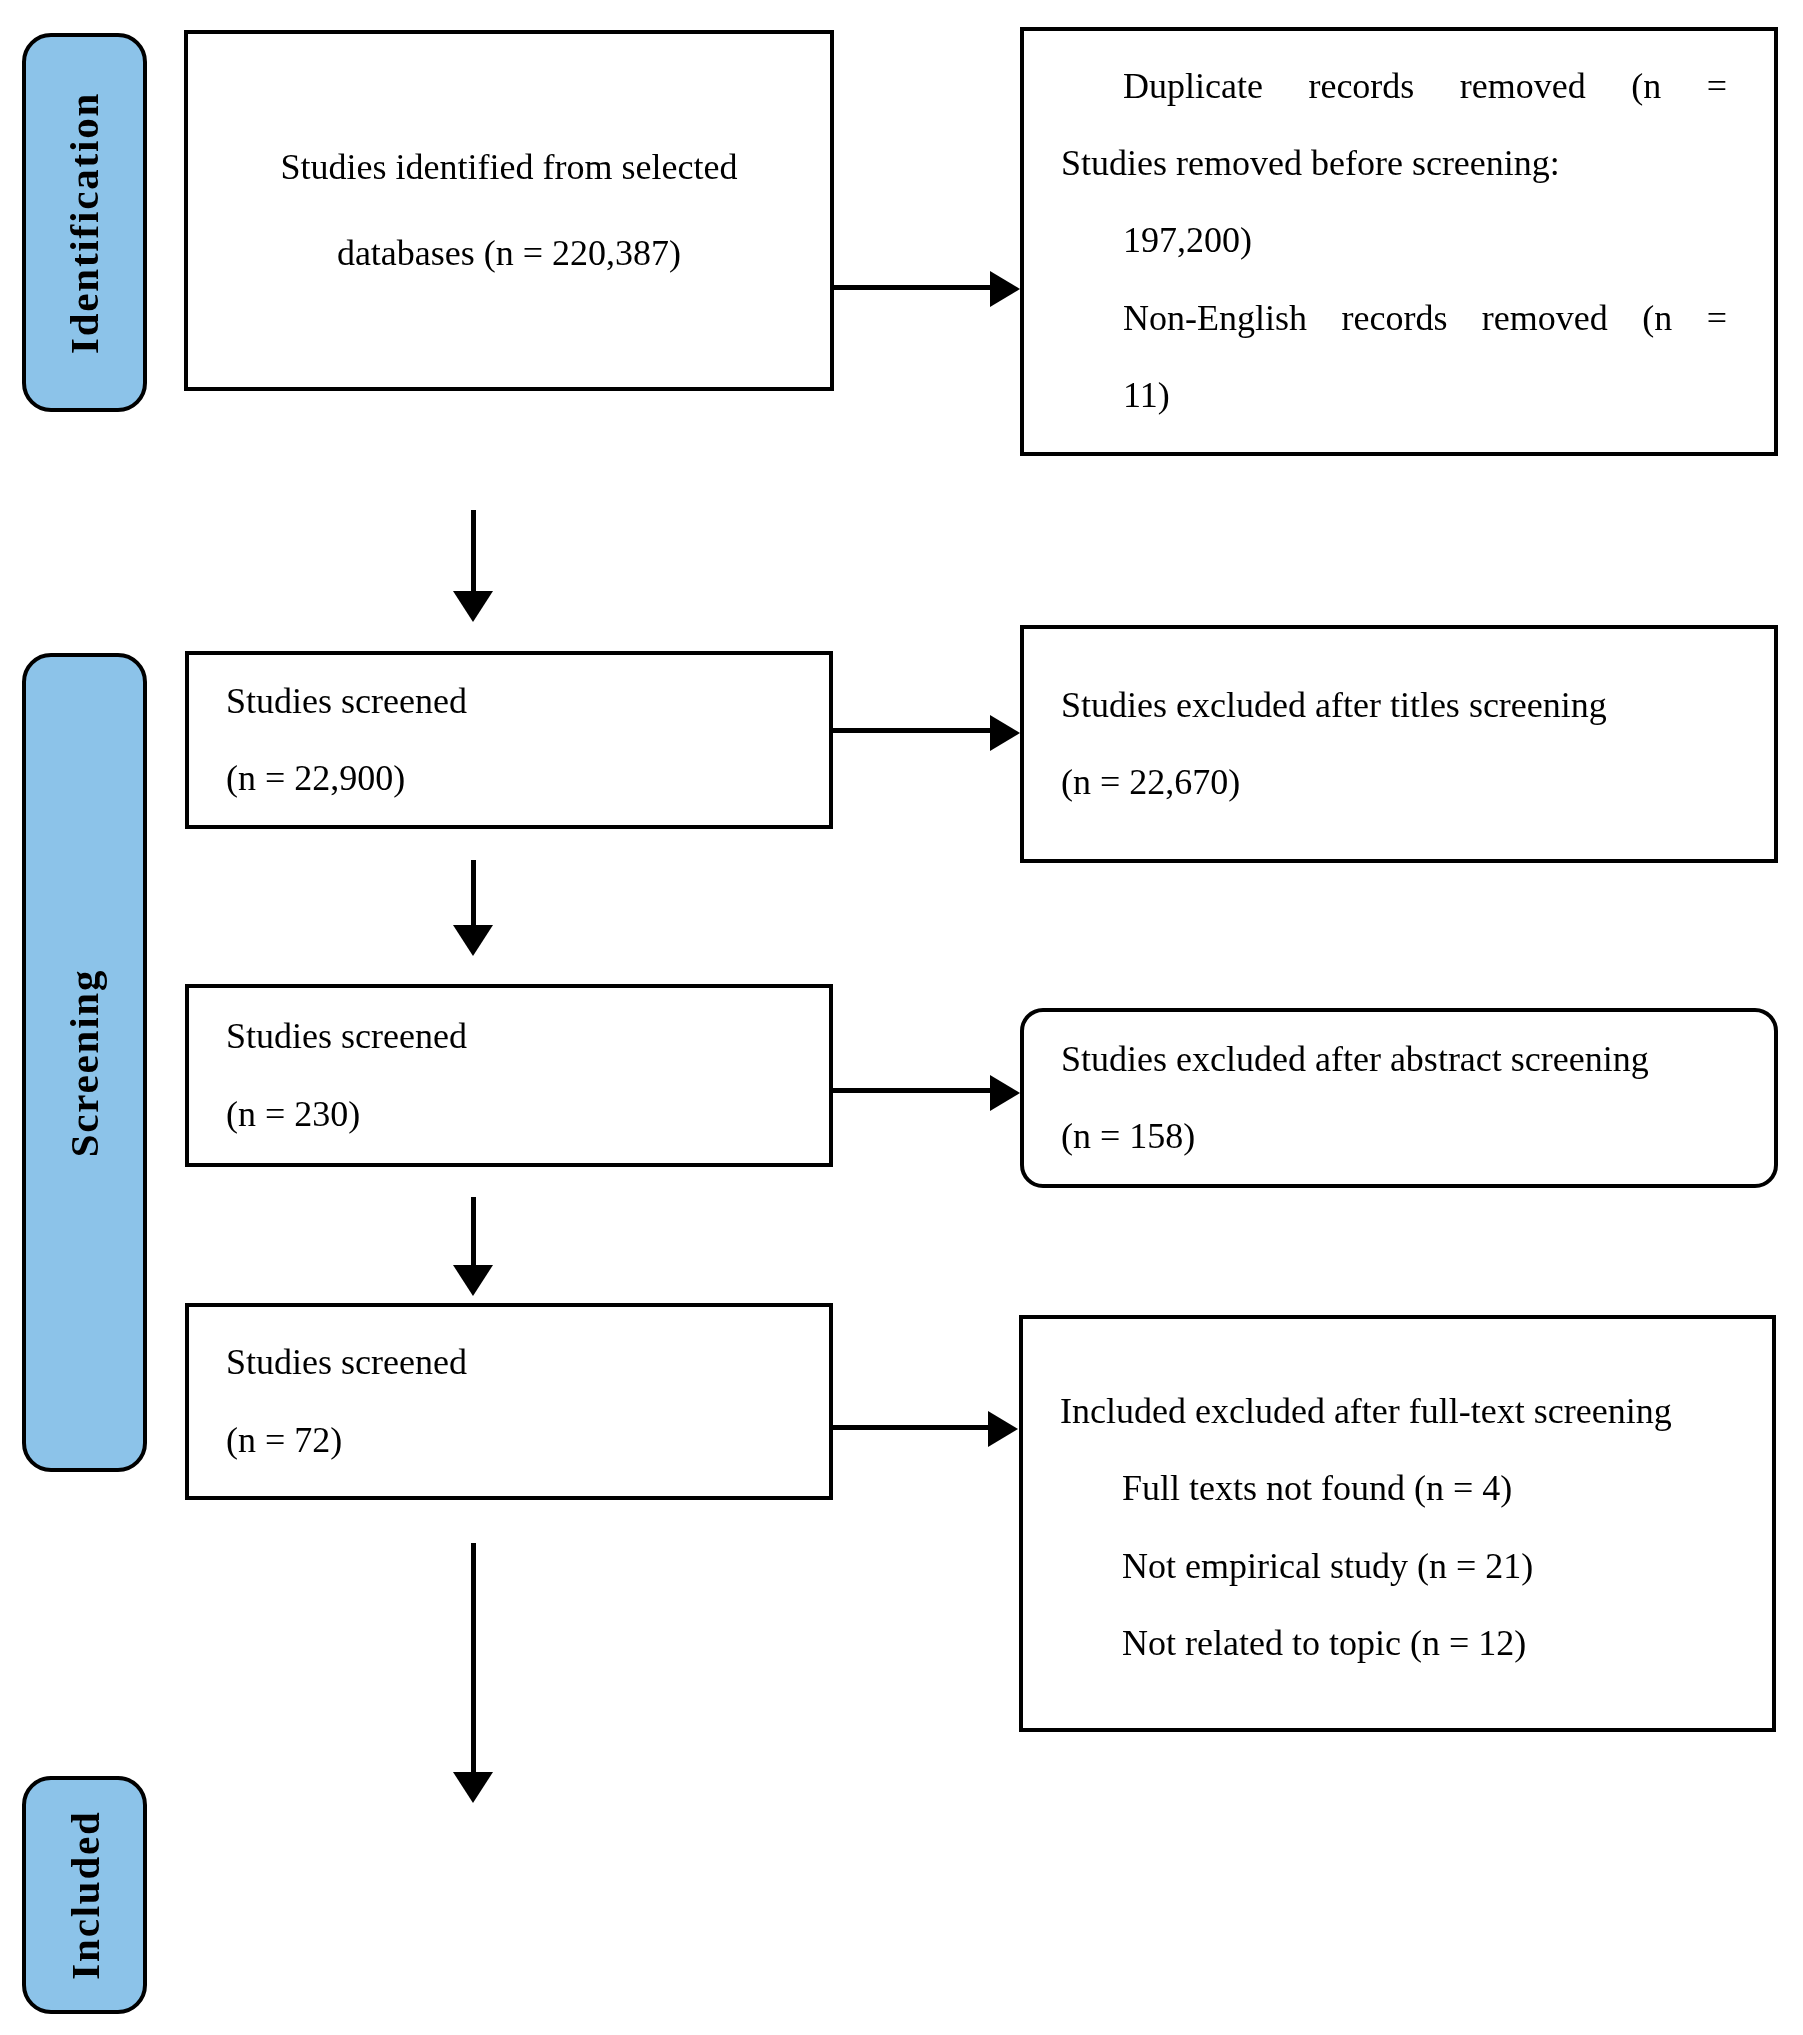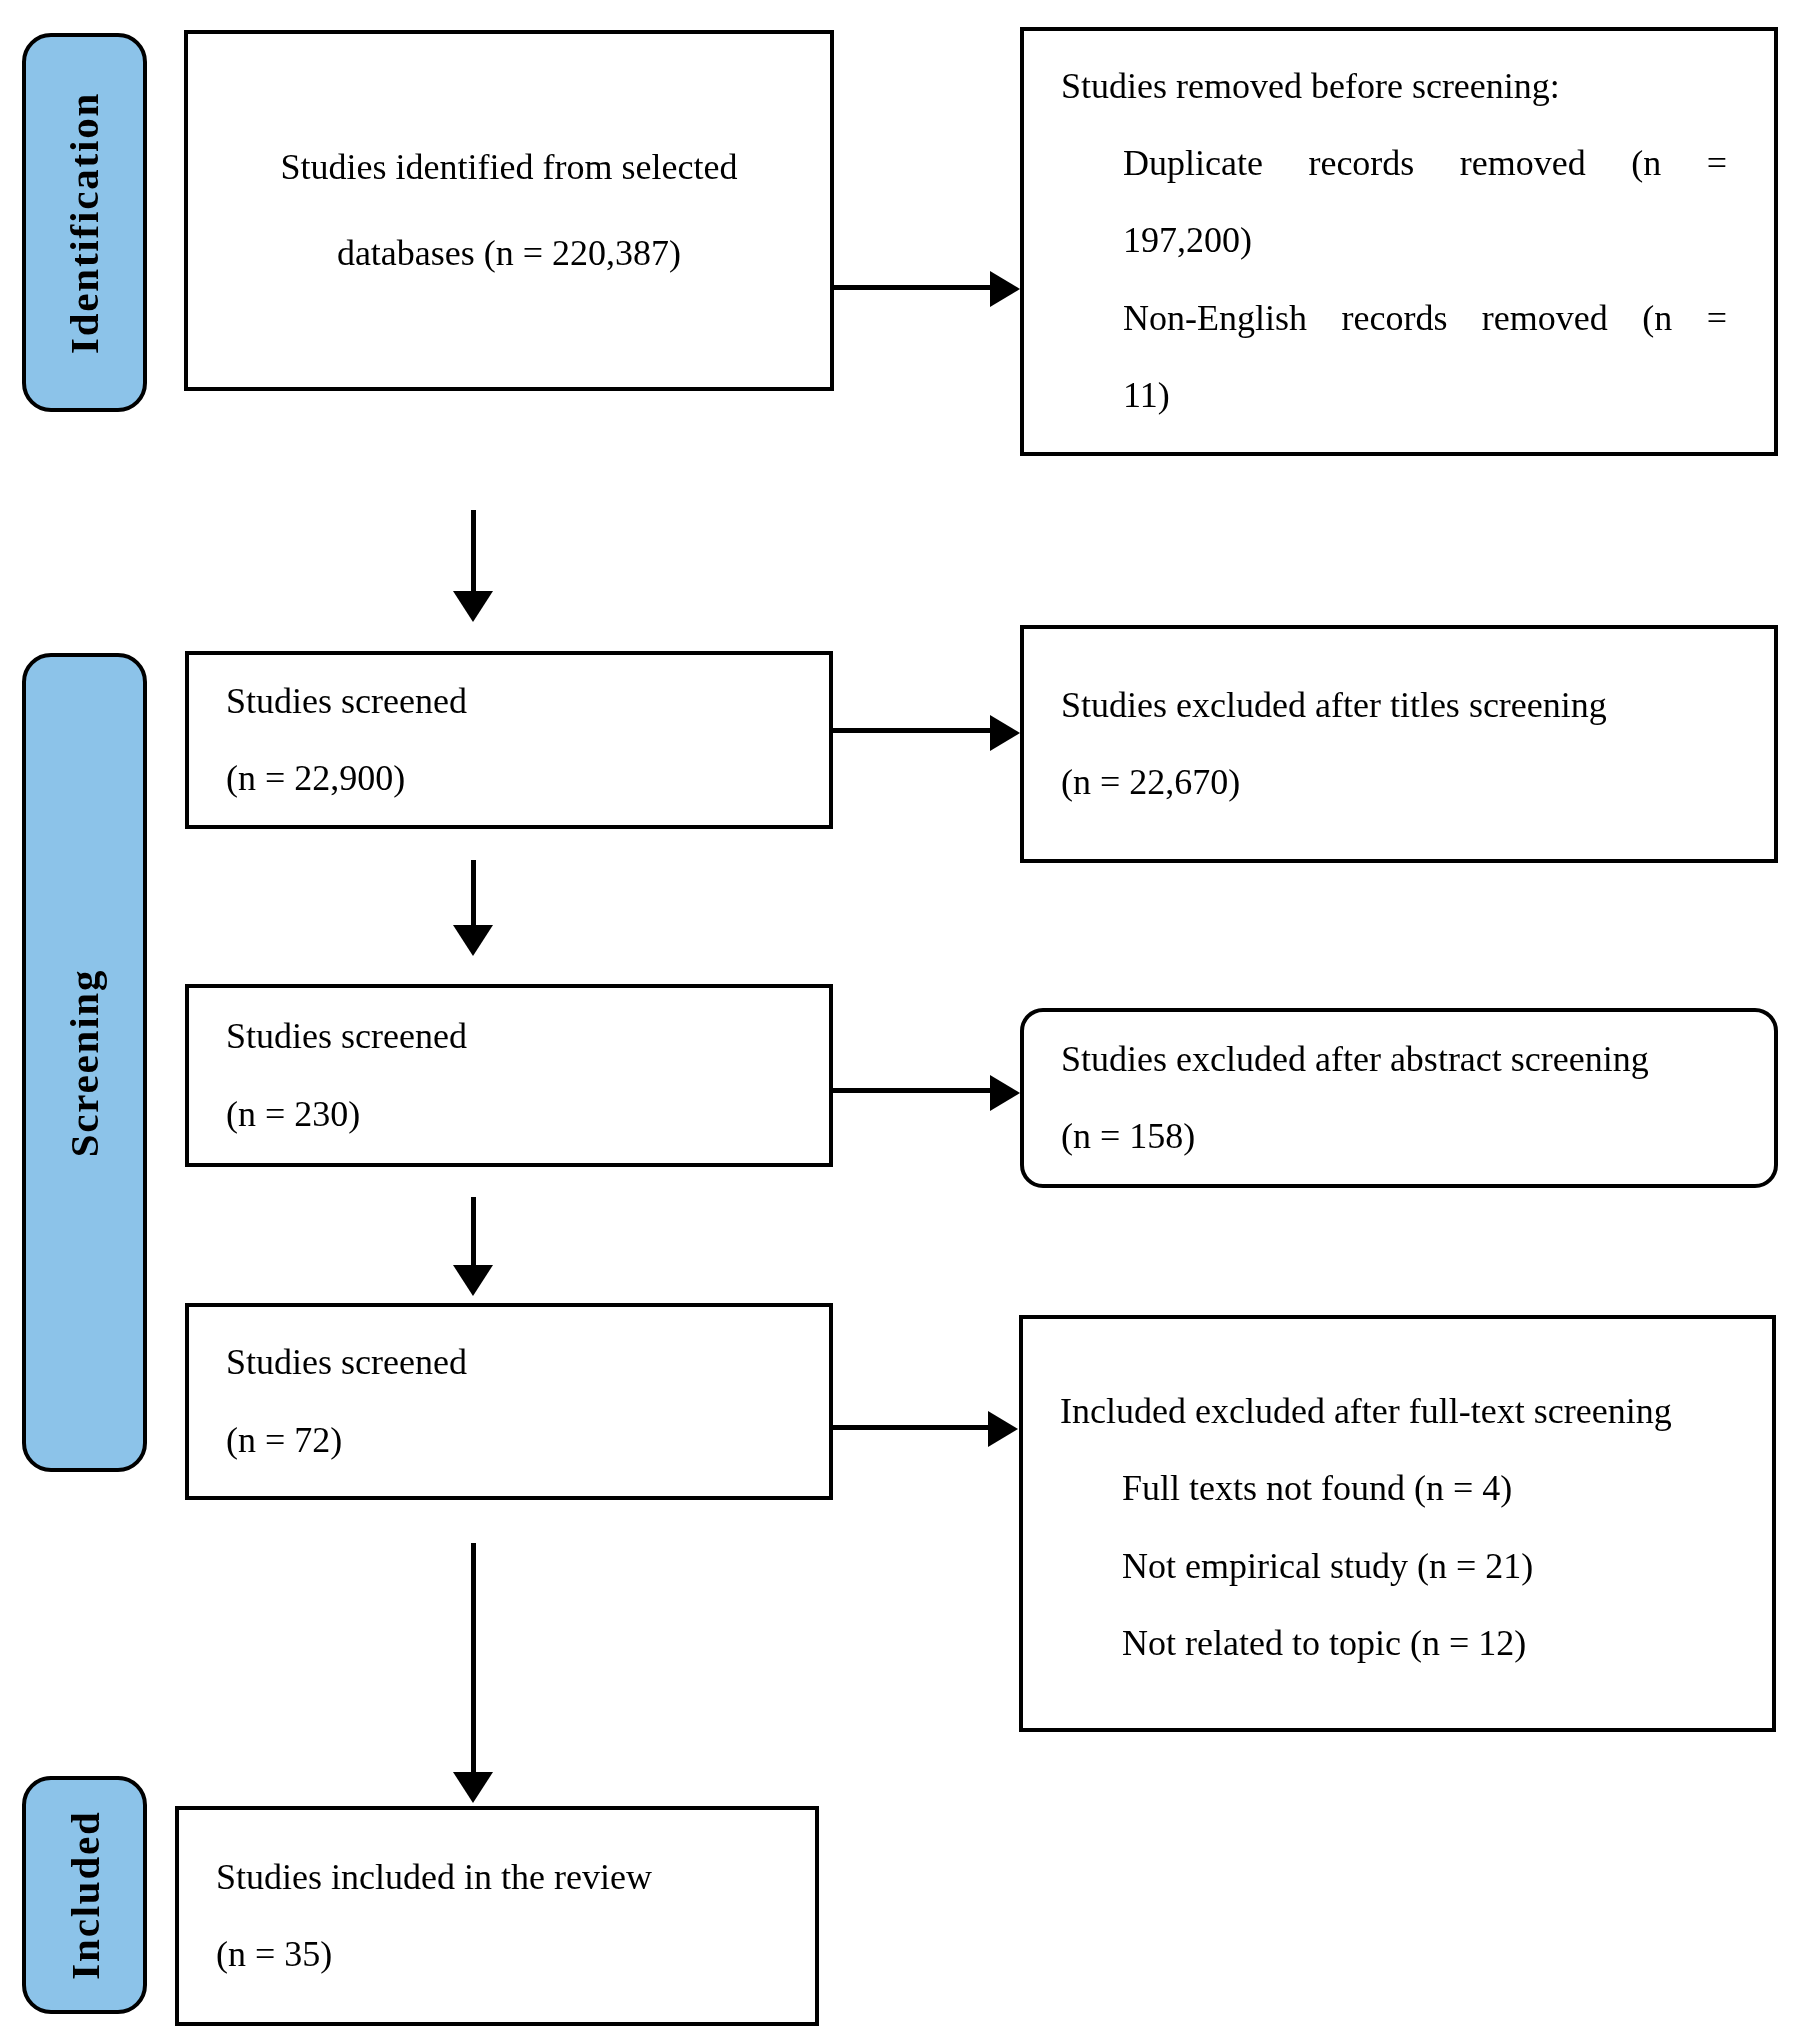--- a/index.html
+++ b/index.html
@@ -76,22 +76,22 @@
   <div class="stage" style="left:21.7px;top:1776px;width:125px;height:238px;">
     <span>Included</span>
   </div>
 
   <div class="box" style="left:184px;top:30px;width:650px;height:361px;gap:8px;">
     <div class="ln center">Studies identified from selected</div>
     <div class="ln center">databases (n = 220,387)</div>
   </div>
 
   <div class="box" style="left:1020px;top:26.5px;width:758px;height:429px;">
+    <div class="ln indent justify">Duplicate records removed (n =</div>
     <div class="ln">Studies removed before screening:</div>
-    <div class="ln indent justify">Duplicate records removed (n =</div>
     <div class="ln indent">197,200)</div>
     <div class="ln indent justify">Non-English records removed (n =</div>
     <div class="ln indent">11)</div>
   </div>
 
   <div class="box" style="left:185px;top:651px;width:648px;height:178px;">
     <div class="ln">Studies screened</div>
     <div class="ln">(n = 22,900)</div>
   </div>
 
@@ -115,24 +115,20 @@
     <div class="ln">(n = 72)</div>
   </div>
 
   <div class="box" style="left:1019px;top:1315px;width:757px;height:417px;justify-content:flex-start;padding-top:54px;">
     <div class="ln wrap">Included excluded after full-text screening</div>
     <div class="ln indent">Full texts not found (n = 4)</div>
     <div class="ln indent">Not empirical study (n = 21)</div>
     <div class="ln indent">Not related to topic (n = 12)</div>
   </div>
 
-  <div class="box" style="left:175px;top:1806px;width:644px;height:220px;">
-    <div class="ln">Studies included in the review</div>
-    <div class="ln">(n = 35)</div>
-  </div>
 
   <div>
     <div class="vshaft" style="left:471px;top:510px;height:84px;"></div>
     <div class="vhead" style="left:453px;top:591px;"></div>
   </div>
 
   <div>
     <div class="vshaft" style="left:471px;top:860px;height:69px;"></div>
     <div class="vhead" style="left:453px;top:925px;"></div>
   </div>

